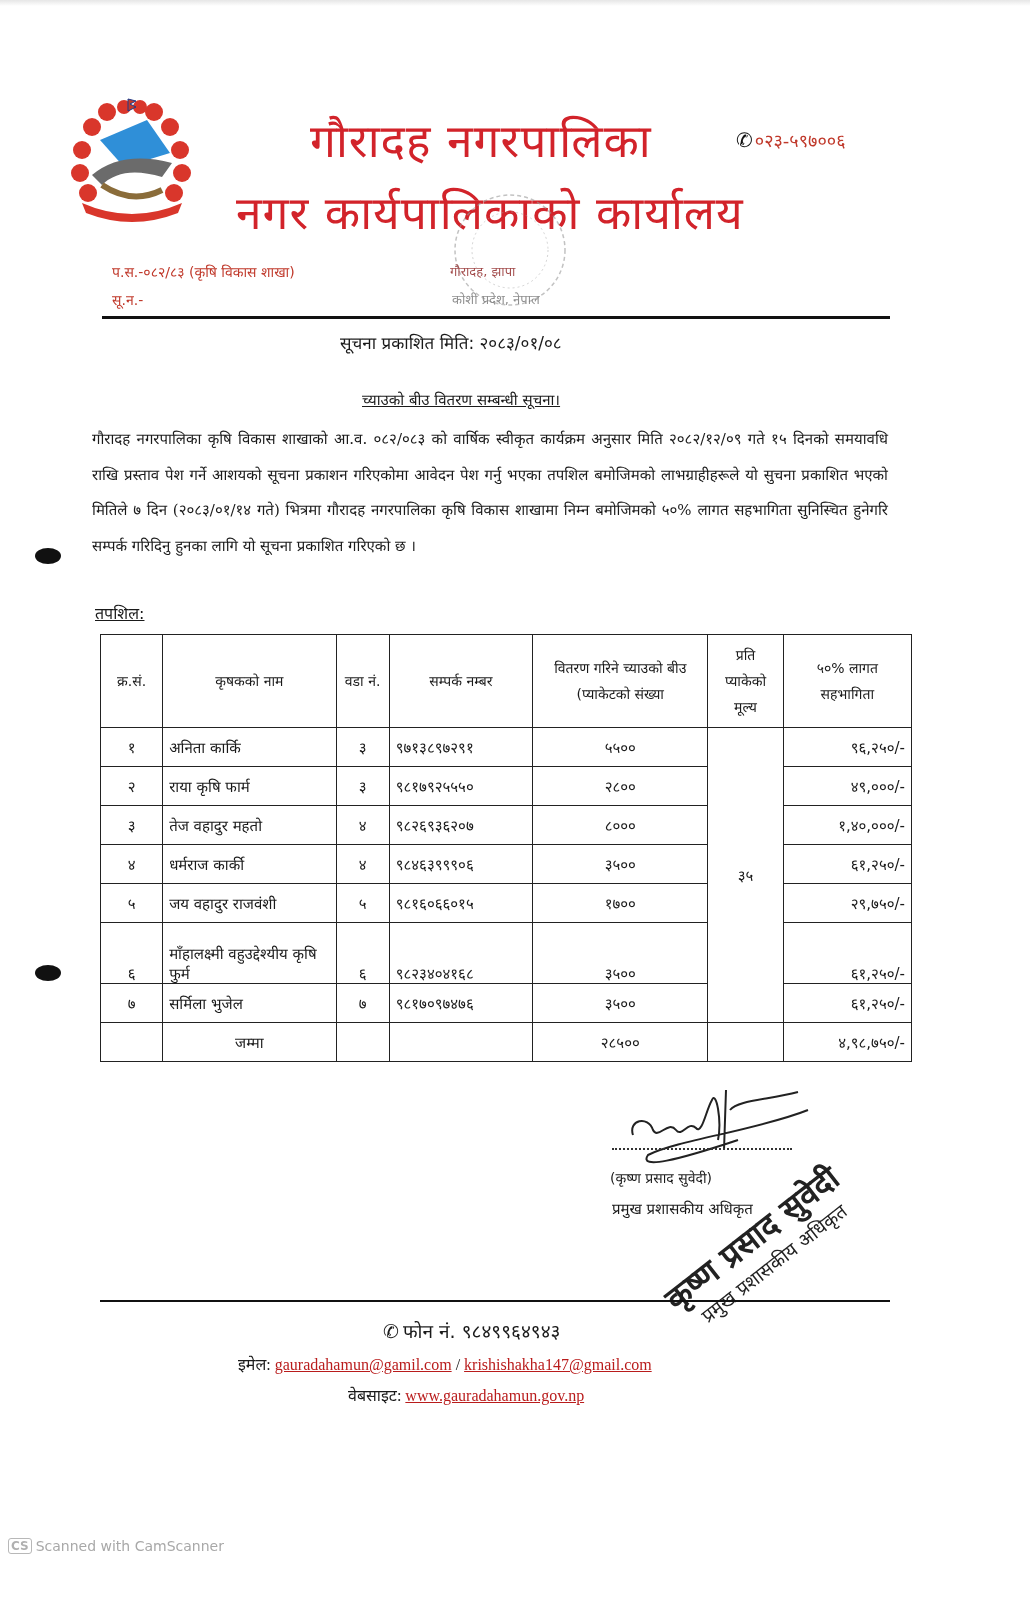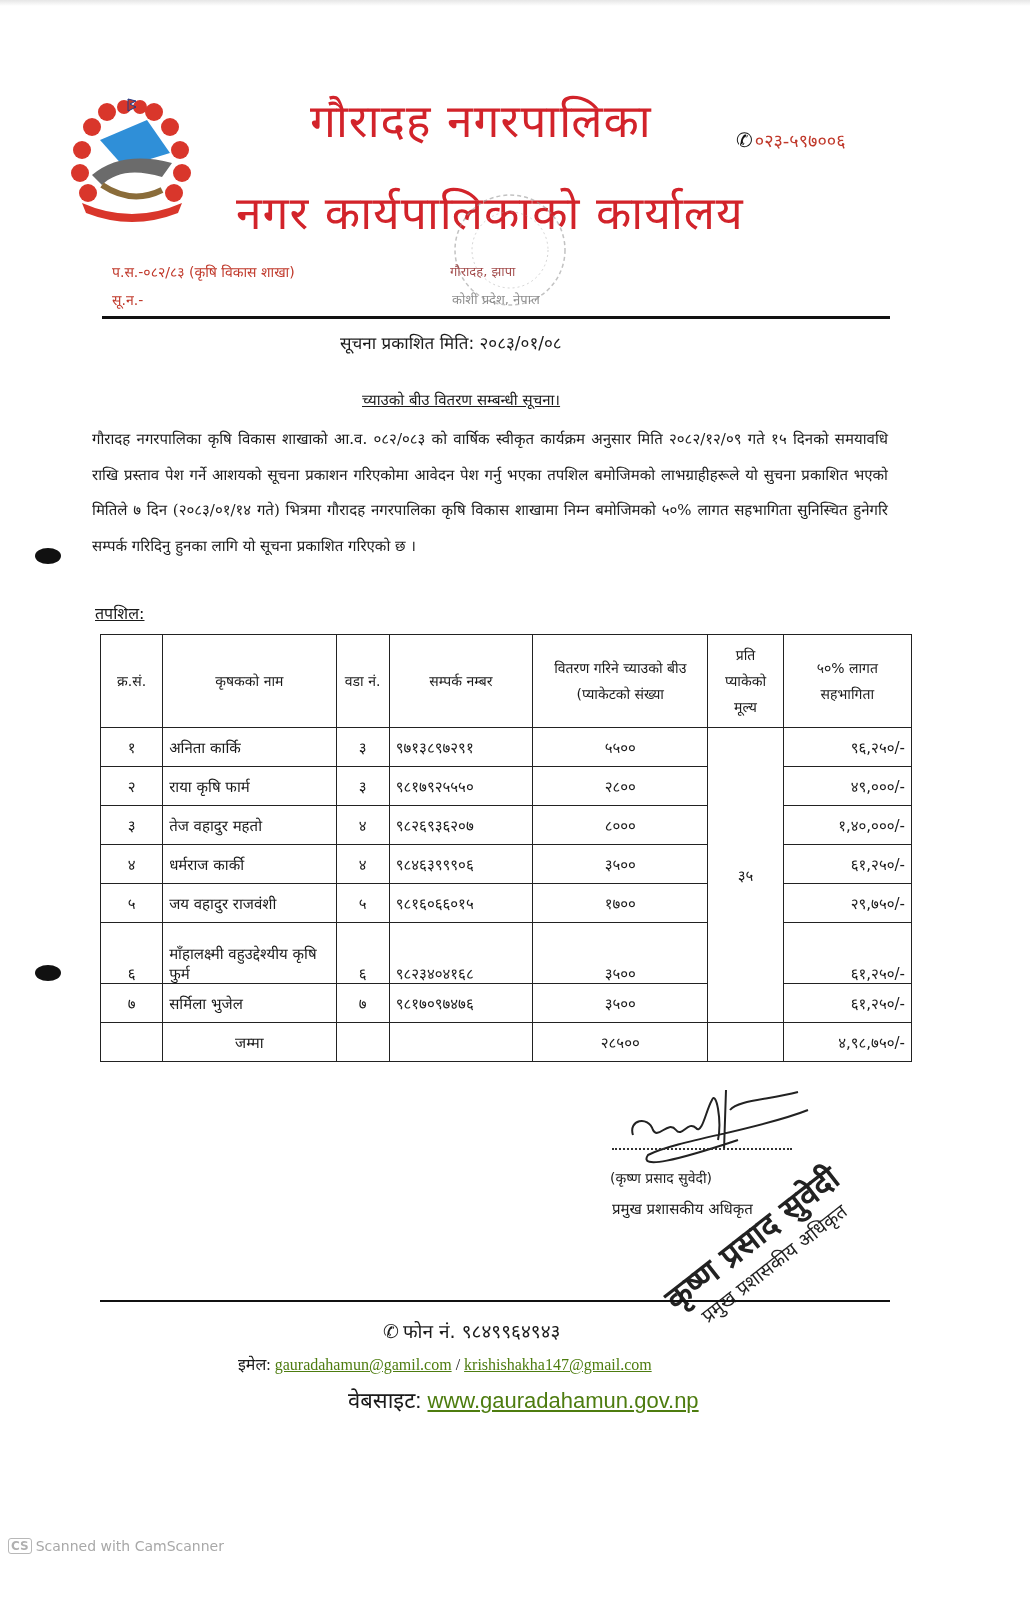--- a/index.html
+++ b/index.html
@@ -5,21 +5,21 @@
   html, body { margin: 0; padding: 0; }
   body {
     width: 1030px; height: 1600px; background: #ffffff; position: relative; overflow: hidden;
     font-family: "DejaVu Sans", sans-serif; color: #1a1a1a;
   }
   .abs { position: absolute; }
   .top-shadow { left: 0; top: 0; width: 1030px; height: 6px; background: linear-gradient(#e6e6e6, #fff); }
 
   
   .logo { left: 62px; top: 95px; width: 140px; height: 130px; }
-  .title1 { left: 310px; top: 88px; font-size: 46px; color: #d2232a; font-family: "DejaVu Serif", serif; letter-spacing: 1px; white-space: nowrap; }
+  .title1 { left: 310px; top: 108px; font-size: 46px; color: #d2232a; font-family: "DejaVu Serif", serif; letter-spacing: 1px; white-space: nowrap; }
   .title2 { left: 236px; top: 180px; font-size: 46px; color: #d2232a; font-family: "DejaVu Serif", serif; letter-spacing: 1px; white-space: nowrap; }
   .head-phone { left: 736px; top: 128px; font-size: 18px; color: #c0392b; white-space: nowrap; display: flex; align-items: center; gap: 2px; }
   .head-phone .ph { color: #111; font-size: 20px; }
   .ref1 { left: 112px; top: 262px; font-size: 14px; color: #c0392b; white-space: nowrap; }
   .ref2 { left: 112px; top: 290px; font-size: 14px; color: #c0392b; }
   .seal { left: 430px; top: 180px; width: 160px; height: 150px; }
   .seal-t1 { left: 450px; top: 262px; font-size: 13px; color: #8a1c1c; opacity: .8; white-space: nowrap; }
   .seal-t2 { left: 452px; top: 290px; font-size: 13px; color: #737373; opacity: .8; white-space: nowrap; }
   .rule-top { left: 102px; top: 316px; width: 788px; height: 3px; background: #111; }
 
@@ -48,22 +48,22 @@
   .sig-name { left: 610px; top: 1168px; font-size: 14px; white-space: nowrap; }
   .sig-title { left: 612px; top: 1198px; font-size: 15px; white-space: nowrap; }
   .stamp { left: 655px; top: 1215px; transform: rotate(-38deg); transform-origin: left top; white-space: nowrap; }
   .stamp-name { font-size: 32px; font-weight: bold; color: #222; display: block; }
   .stamp-title { font-size: 19px; color: #222; display: block; margin-left: 18px; }
 
   
   .rule-bottom { left: 100px; top: 1300px; width: 790px; height: 2px; background: #111; }
   .foot-phone { left: 383px; top: 1318px; font-size: 19px; white-space: nowrap; display: flex; align-items: center; gap: 4px; }
   .foot-email { left: 238px; top: 1353px; font-size: 16px; white-space: nowrap; font-family: "Liberation Serif", serif; }
-  .foot-email a, .foot-web a { color: #4d7c0f; text-decoration: underline; }
-  .foot-web { left: 348px; top: 1384px; font-size: 22px; white-space: nowrap; font-family: Liberation Sans, sans-serif; }
+  .foot-email a, .foot-web a { color: #b91c1c; text-decoration: underline; }
+  .foot-web { left: 348px; top: 1384px; font-size: 16px; white-space: nowrap; font-family: Liberation Serif, serif; }
   .punch { width: 26px; height: 16px; background: #111; border-radius: 50%; }
   .cs { left: 8px; top: 1538px; font-size: 14px; color: #a8a8a8; display: flex; align-items: center; gap: 4px; }
   .cs-badge { border: 1.5px solid #b8b8b8; border-radius: 3px; padding: 0 2px; font-weight: bold; font-size: 12px; color: #b0b0b0; }
 </style>
 </head>
 <body>
 
 <div class="abs top-shadow"></div>
 
 <svg class="abs logo" viewBox="0 0 140 130">

